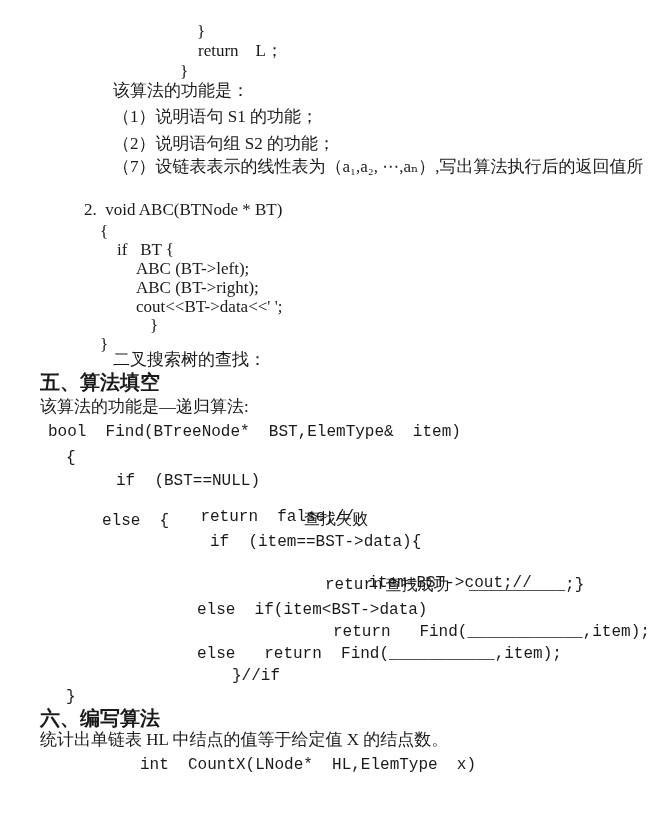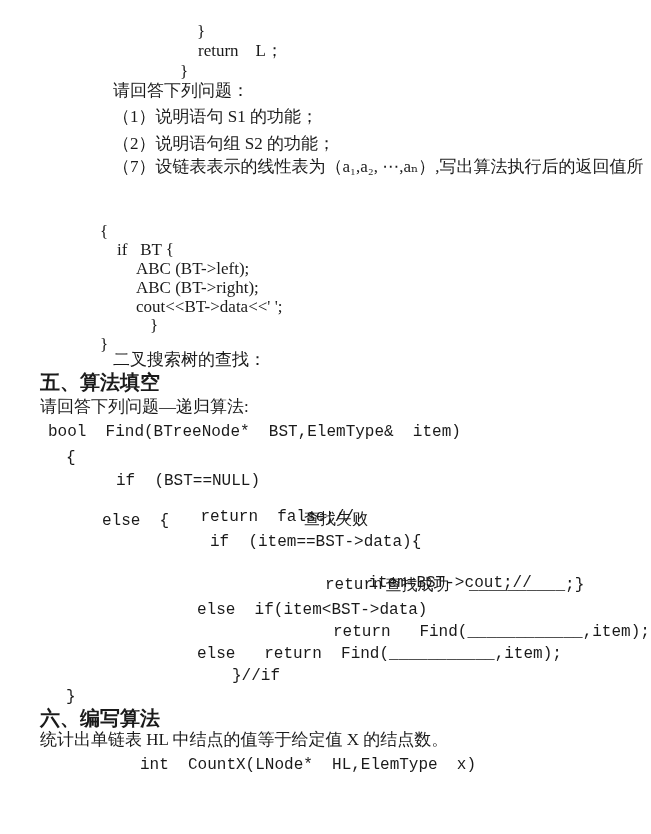--- a/index.html
+++ b/index.html
@@ -18,36 +18,37 @@
 </style>
 </head>
 <body>
 
 <div class="page">
 
   <div class="ln serif" style="left:197px;top:22px">}</div>
   <div class="ln serif" style="left:198px;top:41px">return    L；</div>
   <div class="ln serif" style="left:180px;top:62px">}</div>
 
-  <div class="ln cjk" style="left:113px;top:81px">请回答下列问题：</div>
+  <div class="ln cjk" style="left:113px;top:81px">该算法的功能是：</div>
   <div class="ln cjk" style="left:113px;top:107px">（1）说明语句 S1 的功能；</div>
   <div class="ln cjk" style="left:113px;top:134px">（2）说明语句组 S2 的功能；</div>
   <div class="ln cjk" style="left:113px;top:157px">（7）设链表表示的线性表为（a₁,a₂, ⋯,aₙ）,写出算法执行后的返回值所</div>
 
+  <div class="ln serif" style="left:84px;top:200px">2.  void ABC(BTNode * BT)</div>
   <div class="ln serif" style="left:100px;top:222px">{</div>
   <div class="ln serif" style="left:117px;top:240px">if   BT {</div>
   <div class="ln serif" style="left:136px;top:259px">ABC (BT-&gt;left);</div>
   <div class="ln serif" style="left:136px;top:278px">ABC (BT-&gt;right);</div>
   <div class="ln serif" style="left:136px;top:297px">cout&lt;&lt;BT-&gt;data&lt;&lt;' ';</div>
   <div class="ln serif" style="left:150px;top:316px">}</div>
   <div class="ln serif" style="left:100px;top:335px">}</div>
   <div class="ln cjk" style="left:113px;top:350px">二叉搜索树的查找：</div>
 
   <div class="ln heading" style="left:40px;top:370px">五、算法填空</div>
-  <div class="ln cjk" style="left:40px;top:397px">请回答下列问题—递归算法:</div>
+  <div class="ln cjk" style="left:40px;top:397px">该算法的功能是—递归算法:</div>
 
   <div class="ln mono" style="left:48px;top:423px">bool  Find(BTreeNode*  BST,ElemType&amp;  item)</div>
   <div class="ln mono" style="left:66px;top:449px">{</div>
   <div class="ln mono" style="left:116px;top:472px">if  (BST==NULL)</div>
 
   <div class="ln mono" style="left:162px;top:489px">
     <span>return  fal</span><span class="ovl" style="width:50px"><span class="under">se;//</span><span class="over">查找失败</span></span>
   </div>
 
   <div class="ln mono" style="left:102px;top:512px">else  {</div>

